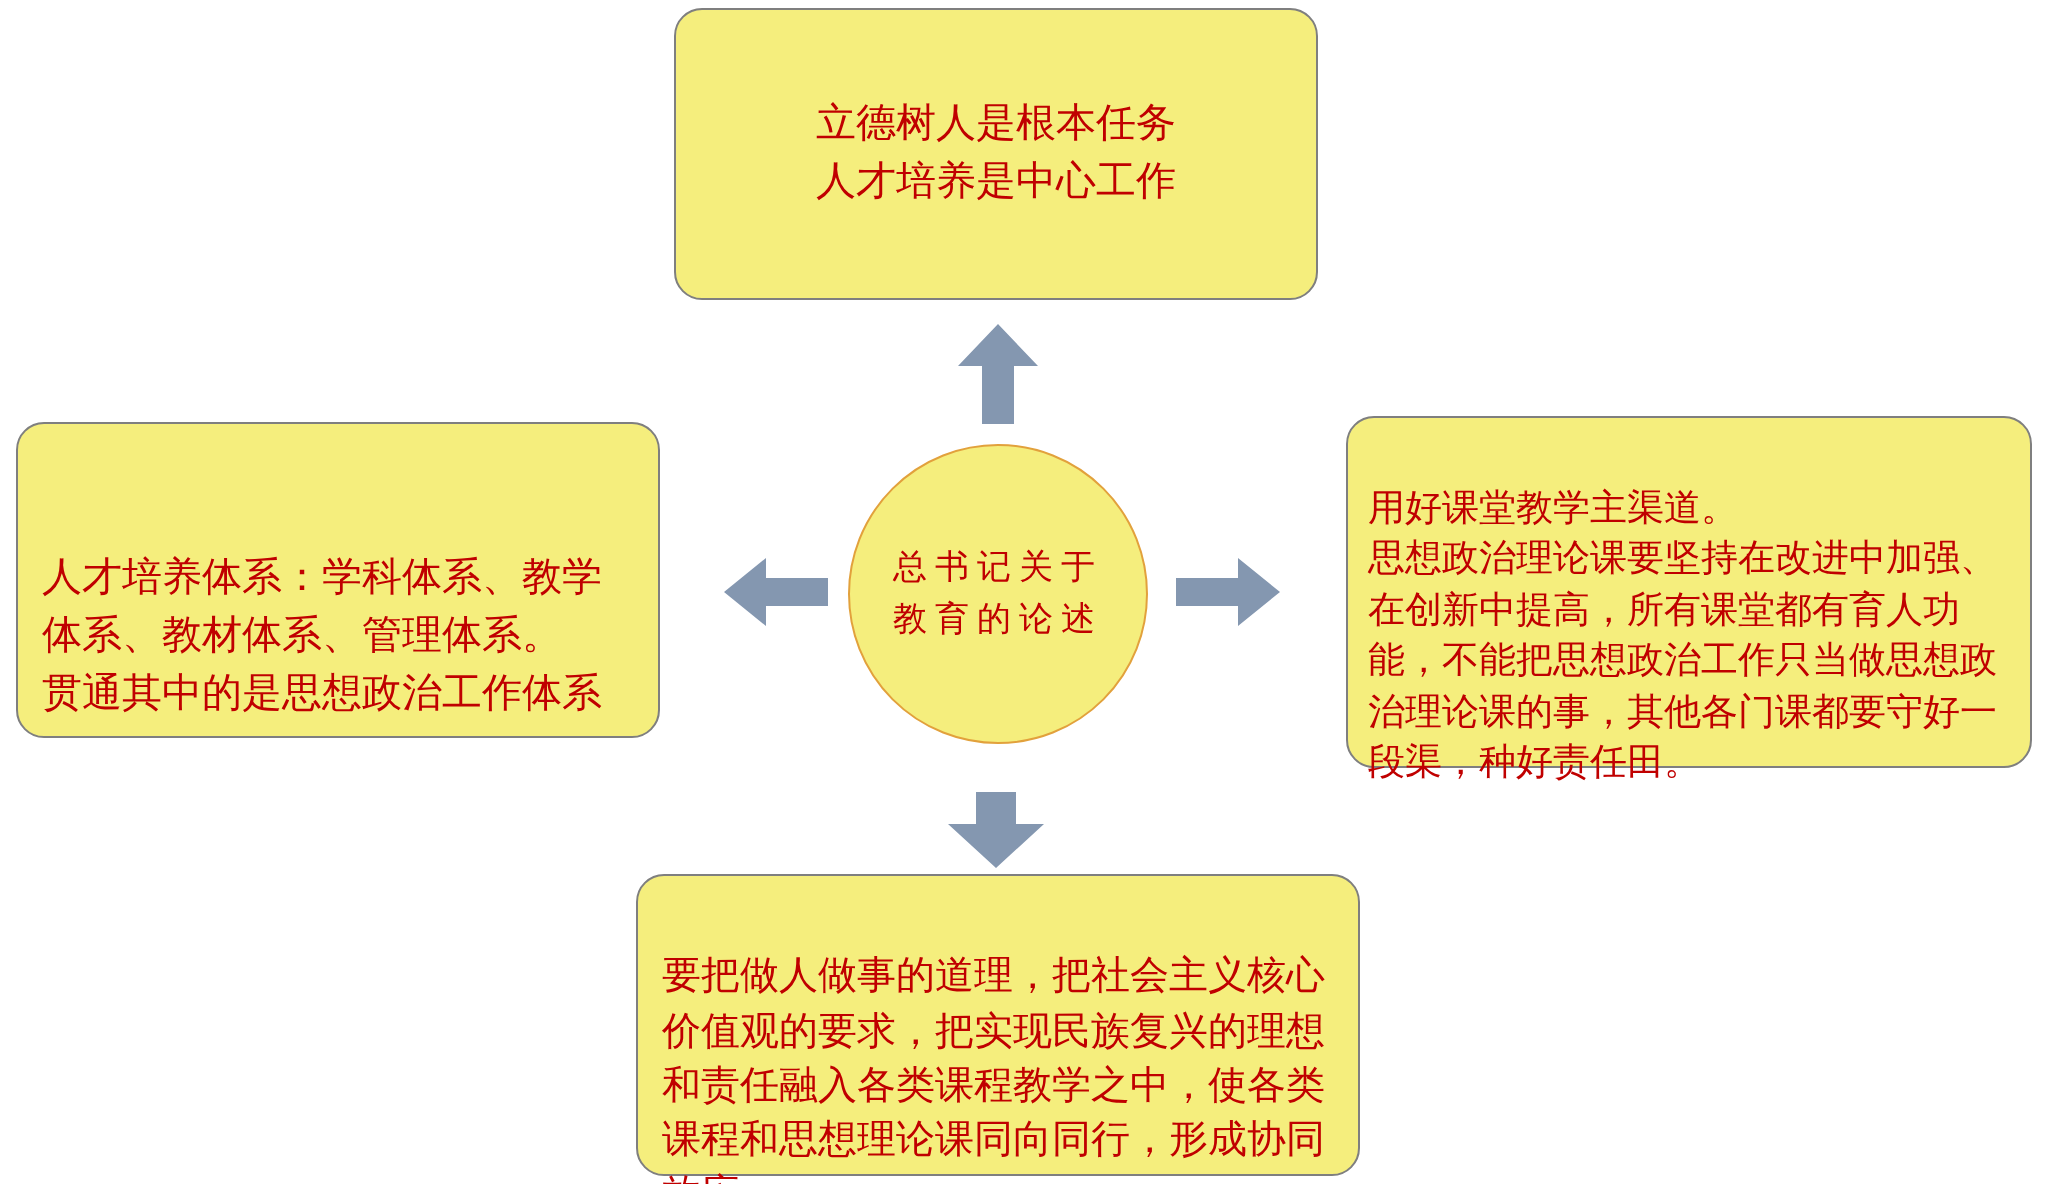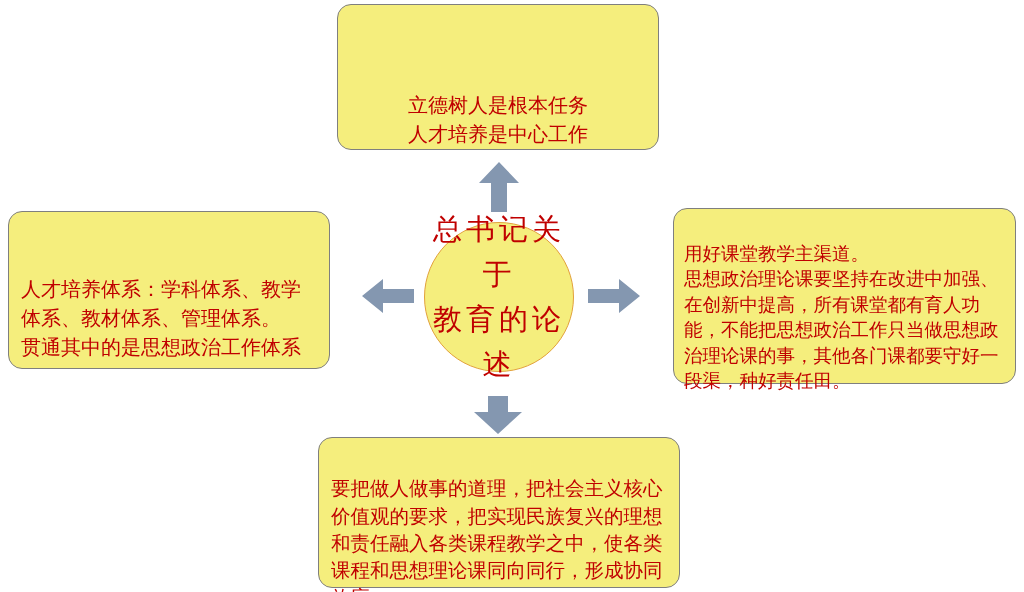--- a/index.html
+++ b/index.html
@@ -22,21 +22,21 @@
     border-radius: 14px;
     box-sizing: border-box;
     color: #c00000;
     white-space: pre-line;
     line-height: 1.45;
   }
   .node-box.top {
     left: 337px; top: 4px;
     width: 322px; height: 146px;
     display: flex;
-    align-items: flex-end;
+    align-items: center;
     justify-content: center;
     text-align: center;
     font-size: 20px;
   }
   .node-box.left {
     left: 8px; top: 211px;
     width: 322px; height: 158px;
     padding: 34px 12px 20px 12px;
     font-size: 20px;
   }
@@ -61,21 +61,21 @@
     width: 150px; height: 150px;
     background: #f5ee7d;
     border: 1.5px solid #e2a13c;
     border-radius: 50%;
     box-sizing: border-box;
     display: flex;
     align-items: center;
     justify-content: center;
     text-align: center;
     color: #c00000;
-    font-size: 29px;
+    font-size: 17px;
     letter-spacing: 4px;
     line-height: 1.55;
     white-space: pre-line;
   }
   .arrow {
     position: absolute;
   }
   .arrow svg { display: block; }
   .arrow.up    { left: 479px; top: 162px; }
   .arrow.left  { left: 362px; top: 279px; }

